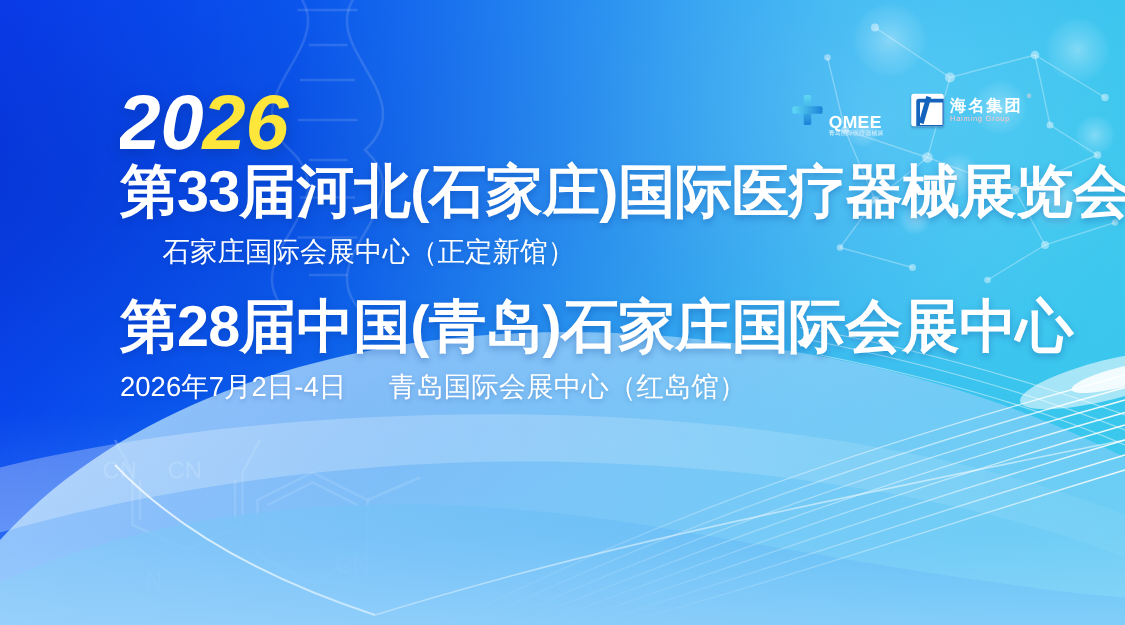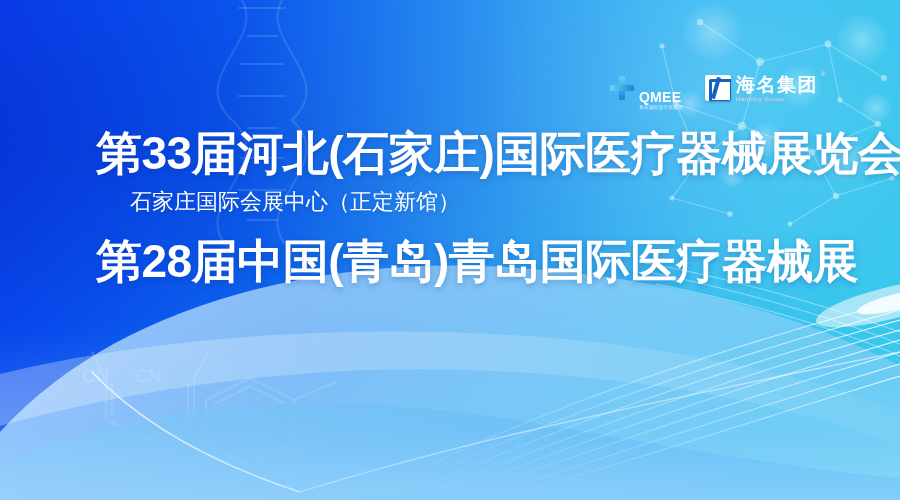--- a/index.html
+++ b/index.html
@@ -117,21 +117,21 @@
     content:"";position:absolute;left:4px;top:4px;width:18px;height:18px;
     border:3px solid #1464bd;border-radius:2px;
   }
   .logo-mark-haiming::after{
     content:"";position:absolute;left:9px;top:2px;width:4px;height:22px;
     background:#1464bd;transform:rotate(16deg);
   }
   .haiming-reg{
     position:absolute;top:-3px;right:-7px;font-size:5px;color:#ffd5d5;
   }
-  .haiming-main{font-size:19px;font-weight:bold;color:#ffffff;letter-spacing:1.5px;white-space:nowrap;}
+  .haiming-main{font-size:13px;font-weight:bold;color:#ffffff;letter-spacing:1.5px;white-space:nowrap;}
   .haiming-sub{font-size:6px;color:#ffc9c9;letter-spacing:.6px;margin-top:2px;white-space:nowrap;}
 
   
   .event{position:absolute;left:96px;}
   .event-1{top:128px;}
   .event-2{top:236px;}
 
   .event-title{
     font-size:46px;
     font-weight:bold;
@@ -289,20 +289,28 @@
     <path d="M300 492 C430 452 560 420 900 352" stroke="#ffffff" stroke-opacity=".55" stroke-width="1.3" fill="none"></path>
 
     <ellipse cx="886" cy="304" rx="72" ry="16" fill="#ffffff" opacity=".55" transform="rotate(-14 886 304)"></ellipse>
     <ellipse cx="896" cy="302" rx="40" ry="8" fill="#ffffff" opacity=".85" transform="rotate(-14 896 302)"></ellipse>
   </svg>
 
   <div class="layer glow-bottom"></div>
 
   <div class="content">
 
+    <div class="year-logo">
+      <svg viewBox="0 0 150 62" width="150" height="62" aria-hidden="true">
+        <g font-family="Liberation Sans, sans-serif" font-size="62" font-weight="bold" font-style="italic">
+          <text x="-2" y="57" fill="#ffffff">20</text>
+          <text x="66" y="57" fill="#ffe63b">26</text>
+        </g>
+      </svg>
+    </div>
 
     <div class="logos">
 
 
       <div class="logo-item">
         <span class="logo-mark-qmee">
           <span class="cross-v"></span>
             <span class="cross-h"></span>
         </span>
         <span class="logo-text-block">
@@ -323,17 +331,21 @@
     </div>
 
     <div class="event event-1">
       <div class="event-title">第33届河北(石家庄)国际医疗器械展览会</div>
       <div class="event-meta">
         <span class="event-venue">石家庄国际会展中心（正定新馆）</span>
       </div>
     </div>
 
     <div class="event event-2">
-      <div class="event-title">第28届中国(青岛)青岛国际医疗器械展</div>
+      <div class="event-title">第28届中国(青岛)石家庄国际会展中心</div>
+      <div class="event-meta">
+        <span class="event-date">2026年7月2日-4日</span>
+        <span class="event-venue">青岛国际会展中心（红岛馆）</span>
+      </div>
     </div>
 
   </div>
 </div>
 
 </body></html>

